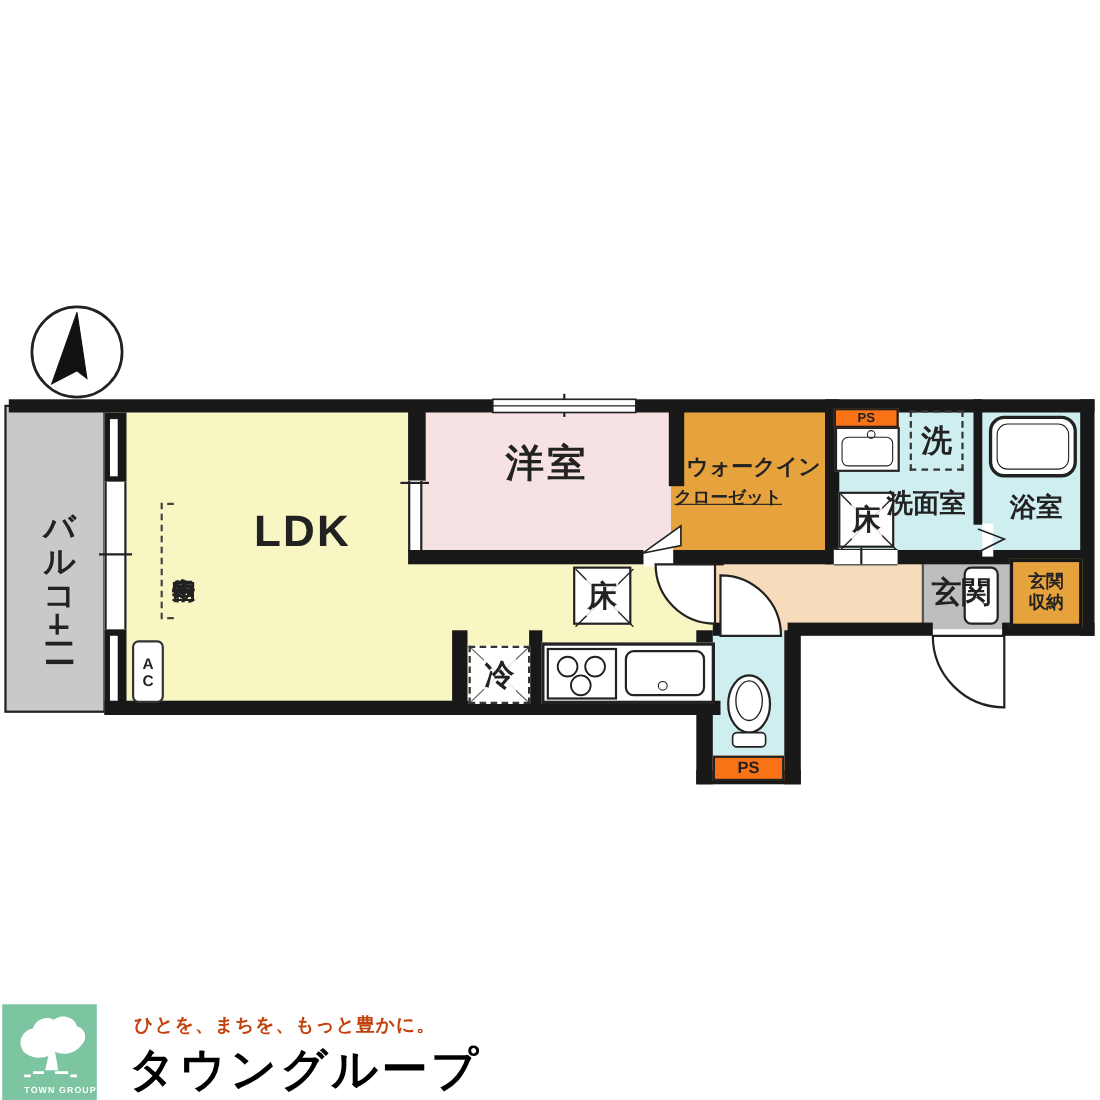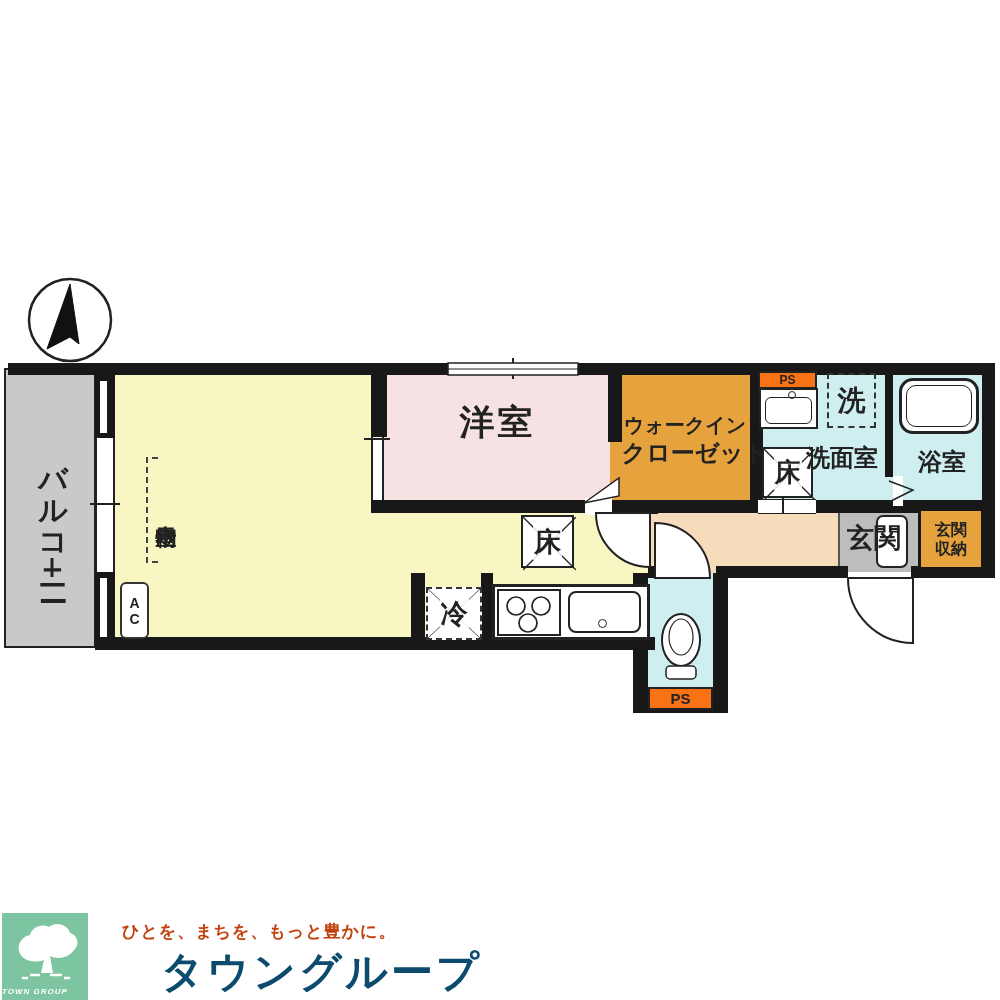--- a/index.html
+++ b/index.html
@@ -38,23 +38,23 @@
   .wsink{left:759px;top:388px;width:59px;height:41px;background:#fff;border:2px solid #222;}
   .wsink .basin{position:absolute;left:4px;top:7px;right:4px;bottom:3px;border:1.5px solid #222;border-radius:6px;}
   .wsink .tap{position:absolute;left:27px;top:1px;width:6px;height:6px;border:1.5px solid #222;border-radius:50%;}
   .psbox{background:#f97316;border:2px solid #222;font-weight:bold;}
   .acbox{left:120px;top:582px;width:29px;height:57px;background:#fff;border:2px solid #333;border-radius:6px;font-weight:bold;}
   .doorleaf{left:876px;top:515px;width:32px;height:53px;background:#fff;border:2px solid #222;border-radius:7px;}
   .storagebox{left:918px;top:508px;width:66px;height:62px;background:#e6a23c;border:3px solid #181818;}
   .slide{background:#fff;border-top:1.5px solid #222;border-bottom:1.5px solid #222;z-index:2;position:absolute;}
   
   .logo-badge{left:2px;top:913px;width:86px;height:87px;background:#7cc5a0;z-index:5;}
-  .logo-badge .txt{position:absolute;left:0;right:0;bottom:4px;text-align:left;color:#fff;font-size:8px;font-weight:bold;letter-spacing:1px;font-style:italic;}
+  .logo-badge .txt{position:absolute;left:0;right:0;bottom:4px;text-align:right;color:#fff;font-size:8px;font-weight:bold;letter-spacing:1px;}
   .tagline{left:122px;top:920px;width:520px;font-size:17px;font-weight:bold;color:#c2410c;letter-spacing:1px;z-index:5;position:absolute;}
-  .brand{left:117px;top:944px;width:560px;font-size:42px;font-weight:bold;color:#0c4a6e;letter-spacing:3px;z-index:5;position:absolute;margin-left:44px;}
+  .brand{left:117px;top:944px;width:560px;font-size:42px;font-weight:bold;color:#000000;letter-spacing:3px;z-index:5;position:absolute;}
 </style>
 </head>
 <body>
 
 <div class="canvas">
 
   <div class="floor f-balcony"></div>
   <div class="floor f-ldk"></div>
   <div class="floor f-bed"></div>
   <div class="floor f-wic"></div>
@@ -188,23 +188,24 @@
 
   <div class="box storagebox cbox">
     <div style="font-size:16px;font-weight:bold;line-height:1.2;">
       <div>玄関</div>
       <div>収納</div>
     </div>
   </div>
 
   <div class="lbl vert" style="left:34px;top:432px;width:38px;height:170px;font-size:29px;">バルコニー</div>
   <div class="lbl vert" style="left:152px;top:460px;width:28px;height:100px;font-size:21px;letter-spacing:1px;">室内物干</div>
+  <div class="lbl" style="left:195px;top:462px;width:160px;height:42px;font-size:40px;letter-spacing:2px;">LDK</div>
   <div class="lbl" style="left:425px;top:402px;width:145px;height:40px;font-size:35px;letter-spacing:3px;">洋室</div>
   <div class="lbl" style="left:617px;top:412px;width:136px;height:26px;font-size:20px;">ウォークイン</div>
-  <div class="lbl" style="left:627px;top:440px;width:136px;height:26px;font-size:24px;">クローゼット</div>
+  <div class="lbl" style="left:594px;top:440px;width:136px;height:26px;font-size:16px;text-decoration:underline;">クローゼット</div>
   <div class="lbl" style="left:792px;top:445px;width:100px;height:26px;font-size:24px;">洗面室</div>
   <div class="lbl" style="left:908px;top:450px;width:68px;height:26px;font-size:24px;font-family:Liberation Serif, serif;">浴室</div>
   <div class="lbl" style="left:838px;top:523px;width:72px;height:32px;font-size:27px;">玄関</div>
 
   <div class="box logo-badge">
     <svg width="86" height="70" viewBox="0 0 86 70">
       <path d="M39,60 l3,-13 c-11,4 -23,0 -25,-9 c-2,-8 4,-15 11,-16 c2,-8 12,-12 19,-8 c8,-6 19,-2 21,6 c8,2 10,12 4,17 c-5,8 -17,10 -24,6 l3,17 z" fill="#fff"></path>
       <path d="M28,62 h10 M48,62 h12 M20,65 h6 M62,65 h6" stroke="#fff" stroke-width="2.5"></path>
     </svg>
     <div class="txt">TOWN GROUP</div>

